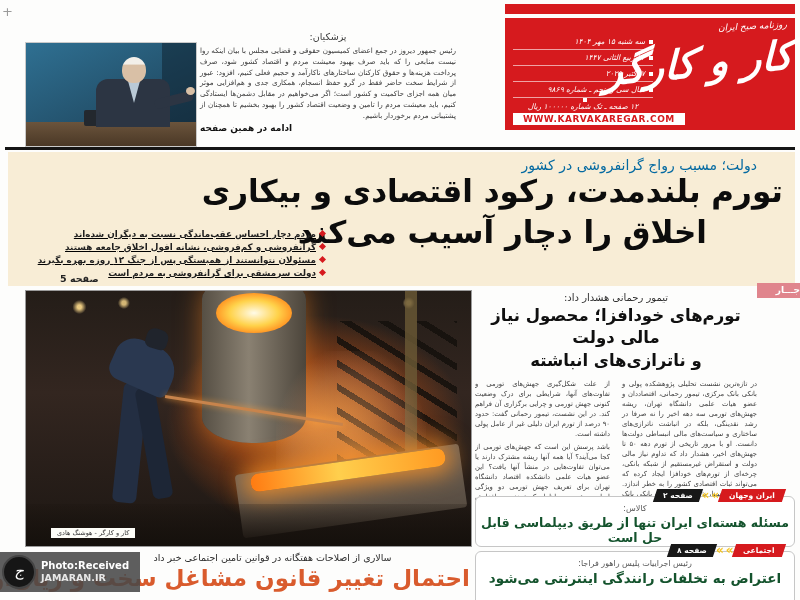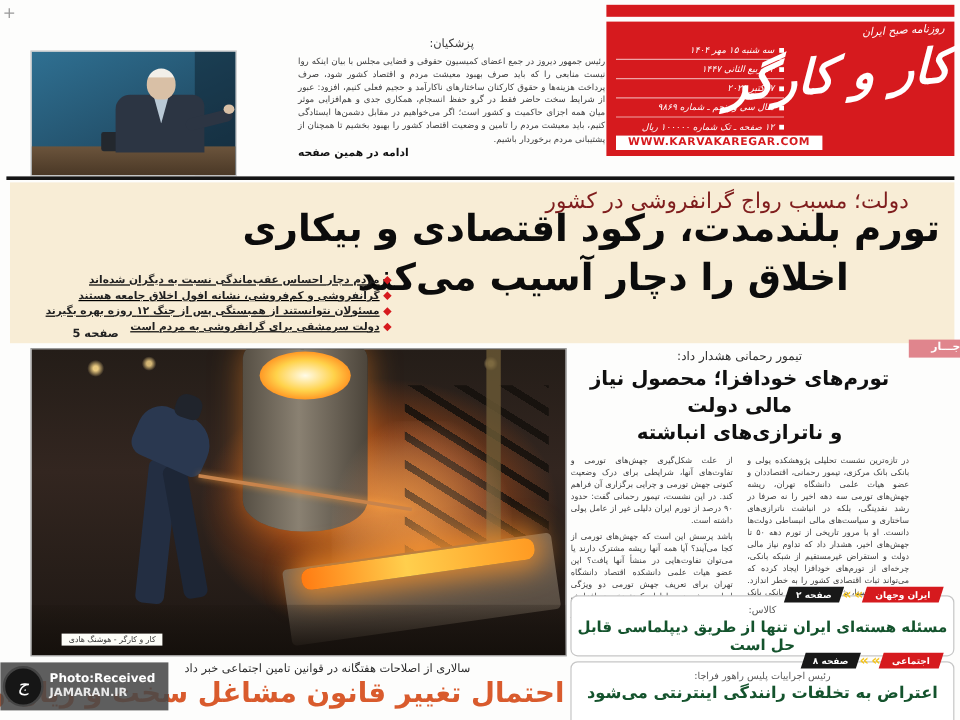--- a/index.html
+++ b/index.html
@@ -20,21 +20,21 @@
   .mast-strip{position:absolute;top:0;left:0;right:0;height:10px;background:var(--red);}
   .mast-box{position:absolute;top:14px;left:0;right:0;height:112px;background:var(--red);}
   .tagline{position:absolute;top:3px;right:8px;color:#fff;font-size:9px;font-style:italic;
            transform:rotate(-3deg);white-space:nowrap;}
   .logo{position:absolute;top:22px;right:2px;width:170px;text-align:center;color:#fff;
         font-size:40px;font-weight:bold;font-style:italic;line-height:1.1;
         transform:rotate(-5deg) skewX(-6deg);white-space:nowrap;}
   .mast-info{position:absolute;top:16px;left:8px;width:140px;}
   .info-row{display:flex;align-items:center;justify-content:flex-start;
             border-bottom:1px solid rgba(255,255,255,.6);height:15px;}
-  .info-row:last-child{border-bottom:none;}
+  .info-row:last-child{border-bottom:none;flex-direction:column;}
   .sq{width:4px;height:4px;background:#fff;margin-left:4px;flex:0 0 auto;}
   .info-txt{color:#fff;font-size:7.5px;white-space:nowrap;font-style:italic;}
   .site-box{position:absolute;left:8px;bottom:5px;background:#fff;color:var(--red);
             font-weight:bold;font-size:9px;padding:1px 10px;direction:ltr;letter-spacing:.5px;}
 
   
   .pres-photo{left:25px;top:42px;width:170px;height:103px;border:1px solid #c9c9c9;
               background:linear-gradient(155deg,#2f7092 0%,#24536e 55%,#1d3f55 100%);overflow:hidden;}
   .pp-shadow{position:absolute;right:0;top:0;width:34px;height:100%;background:rgba(10,25,35,.45);}
   .pp-desk{position:absolute;bottom:0;left:0;right:0;height:24px;background:linear-gradient(#6b543c,#4a3826);}
@@ -42,31 +42,31 @@
   .pp-head{position:absolute;top:14px;left:96px;width:24px;height:26px;border-radius:50% 50% 46% 46%;
            background:linear-gradient(#f2efe9 28%,#d9c0a6 30%);}
   .pp-body{position:absolute;top:36px;left:70px;width:74px;height:48px;border-radius:12px 10px 0 0;
            background:#2c3543;}
   .pp-shirt{position:absolute;top:38px;left:102px;width:12px;height:22px;background:#b9c9d6;
             clip-path:polygon(0 0,100% 0,50% 100%);}
   .pp-arm{position:absolute;top:52px;left:128px;width:40px;height:10px;border-radius:6px;
           background:#2c3543;transform:rotate(-14deg);}
   .pp-hand{position:absolute;top:44px;left:160px;width:9px;height:8px;border-radius:50%;background:#d9c0a6;}
 
-  .pres-text{left:200px;top:31px;width:256px;margin-left:48px;}
+  .pres-text{left:200px;top:31px;width:256px;}
   .pres-kicker{text-align:center;font-size:9.5px;color:#3a3a3a;margin-bottom:2px;}
   .pres-head{text-align:center;font-size:13.5px;font-weight:bold;color:#111;line-height:1.25;}
   .pres-body{margin-top:4px;font-size:7.2px;color:#3c3c3c;text-align:justify;line-height:1.5;}
   .pres-cont{margin-top:1px;font-size:9px;font-weight:bold;color:#111;text-align:left;}
 
   .top-rule{left:5px;top:147px;width:790px;height:2.5px;background:#151515;}
 
   
   .lead{left:8px;top:152px;width:787px;height:134px;background:var(--lead-bg);}
-  .lead-kicker{position:absolute;top:5px;right:38px;font-size:18px;color:#7f1d1d;}
+  .lead-kicker{position:absolute;top:5px;right:38px;font-size:14px;color:#0369a1;}
   .lead-h1{position:absolute;top:21px;right:12px;font-size:31px;font-weight:700;color:#0c0c0c;
            letter-spacing:-.5px;white-space:nowrap;}
   .lead-h2{position:absolute;top:62px;right:88px;font-size:31px;font-weight:900;color:#0c0c0c;
            letter-spacing:-.5px;white-space:nowrap;}
   .lead-bullets{position:absolute;left:52px;bottom:7px;width:265px;text-align:center;text-decoration:underline;}
   .lb-row{display:flex;justify-content:flex-start;align-items:center;height:13px;}
   .diamond{width:5px;height:5px;background:var(--red);transform:rotate(45deg);margin-left:4px;flex:0 0 auto;}
   .lb-txt{font-size:8.8px;font-weight:bold;color:#202020;white-space:nowrap;}
   .lead-pref{position:absolute;left:52px;bottom:2px;font-size:9.5px;font-weight:bold;color:#222;}
 

